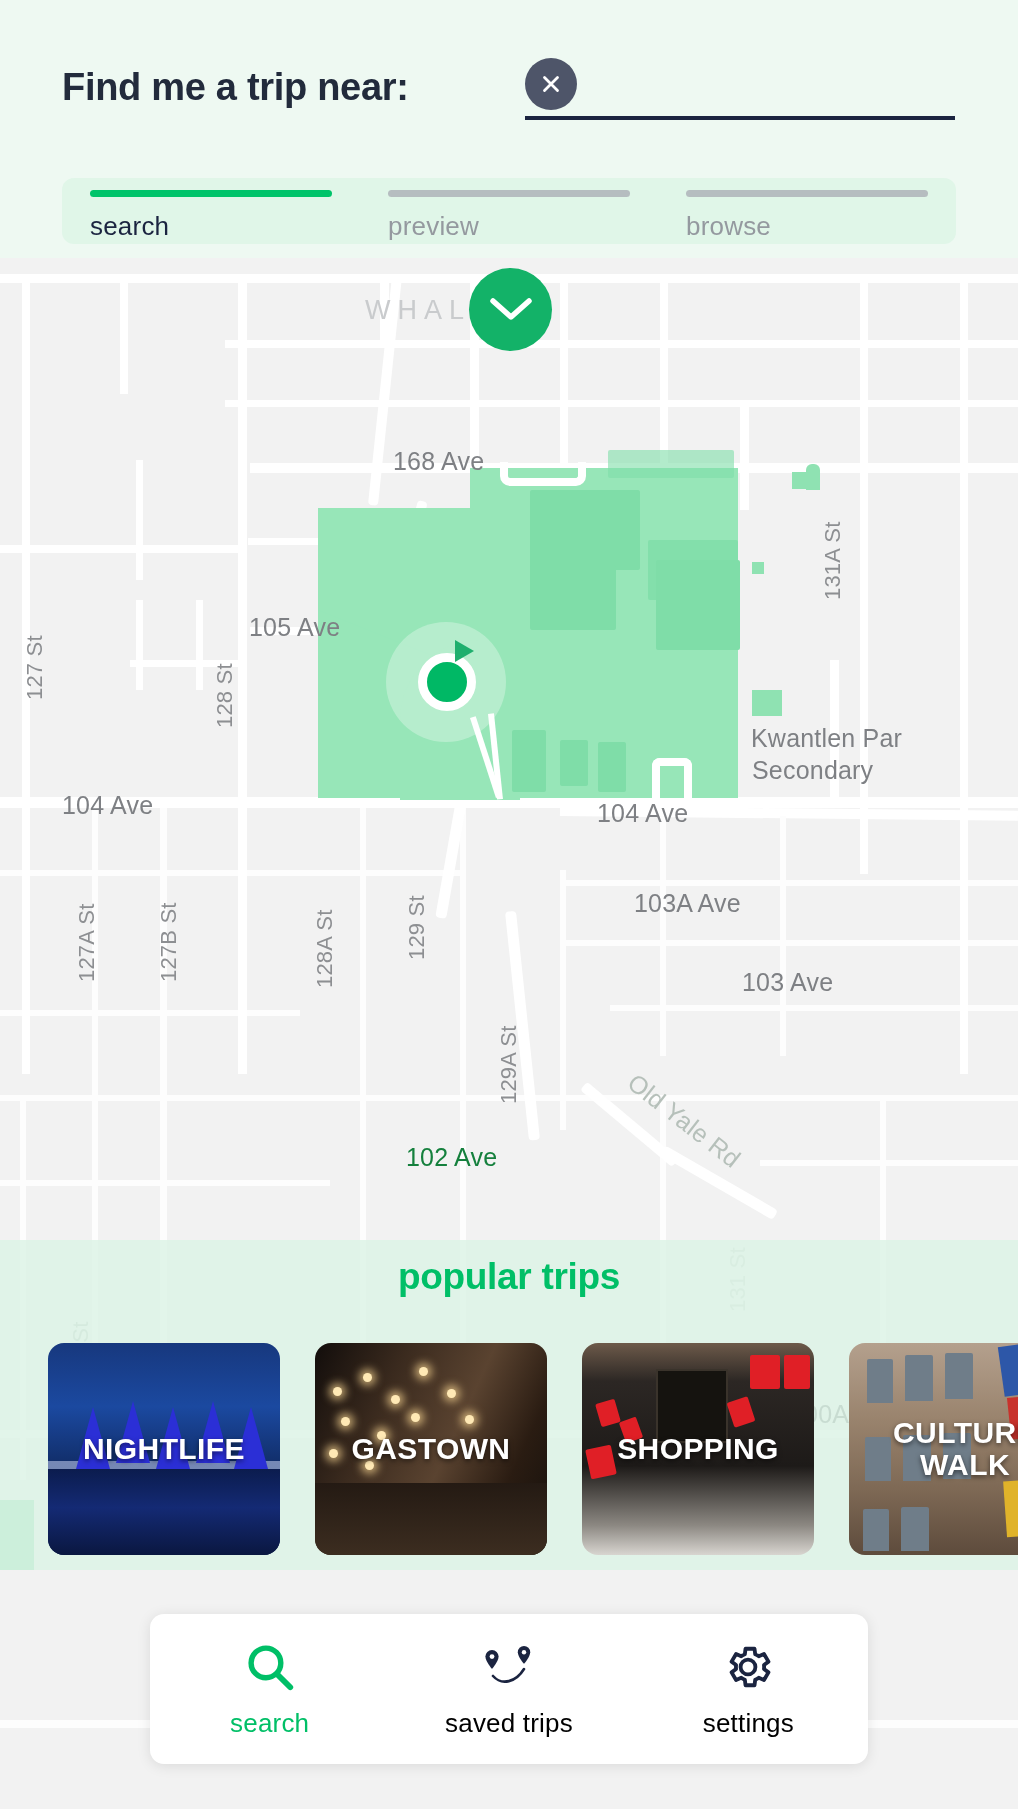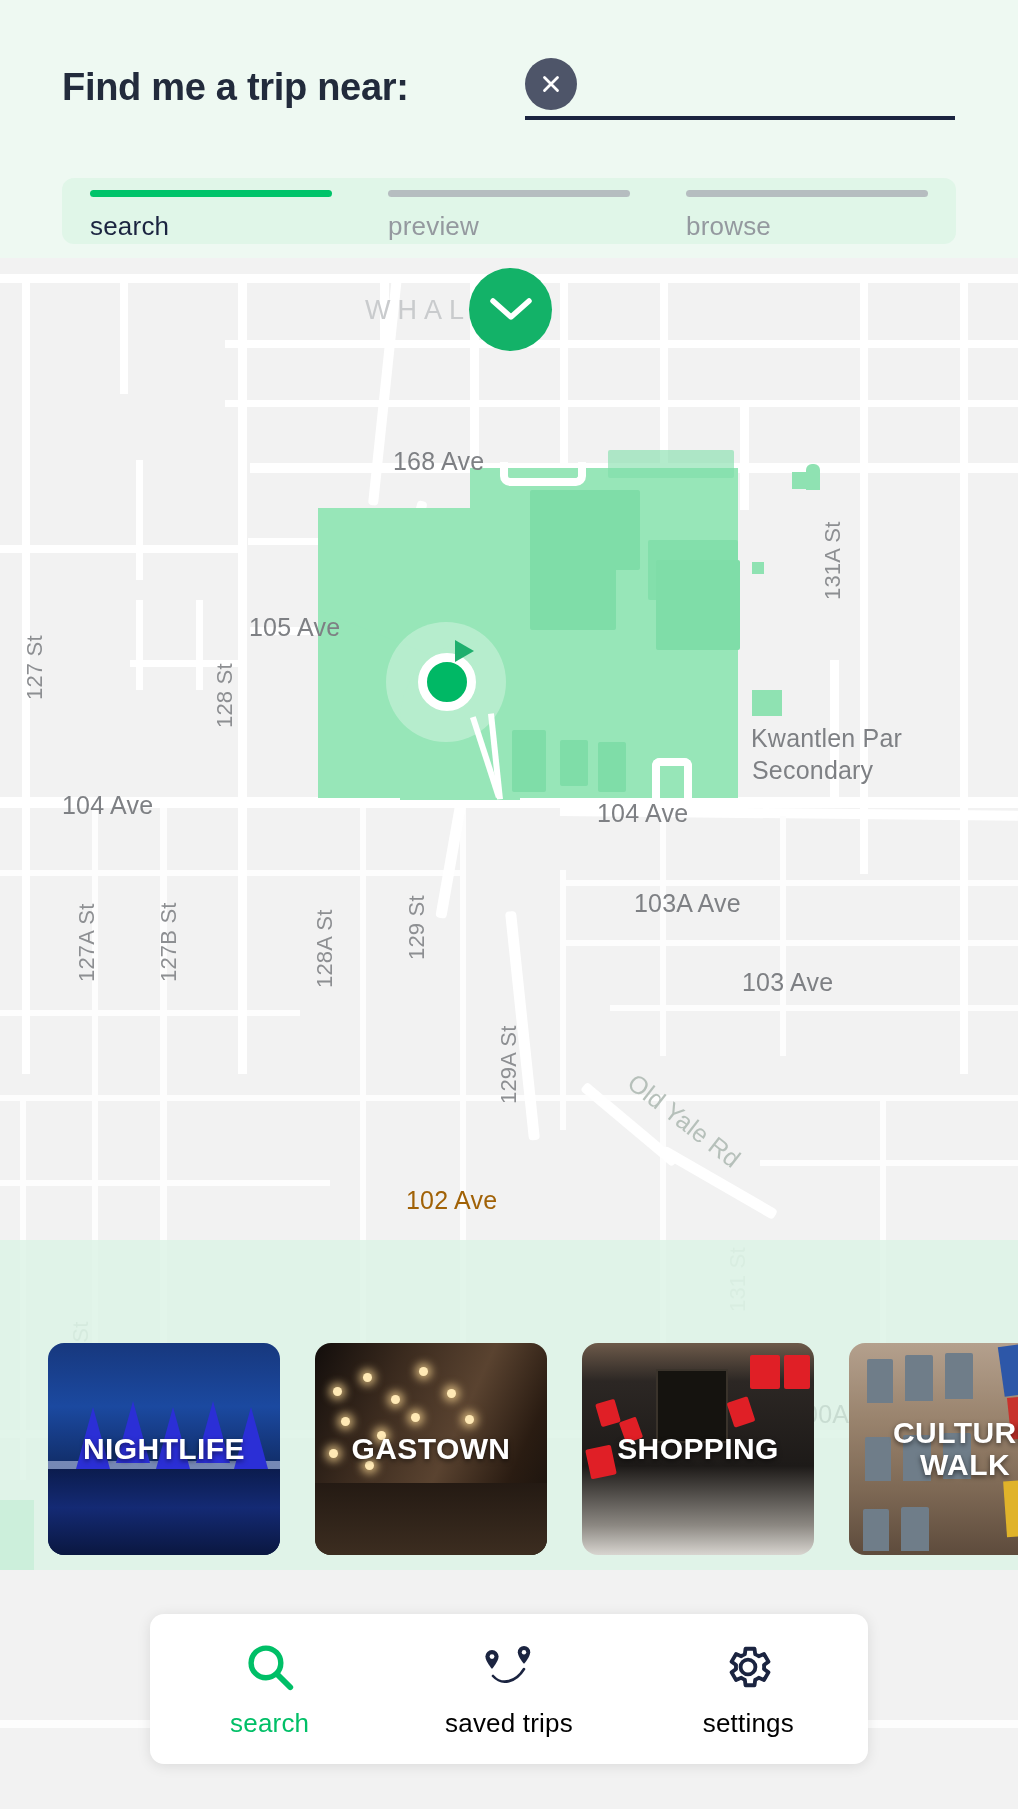--- a/index.html
+++ b/index.html
@@ -274,21 +274,21 @@
     <div class="loc-dot" style="left:418px;top:653px;"></div>
     <div class="loc-arrow" style="left:455px;top:640px;transform:rotate(180deg);"></div>
 
     <div class="maplabel whalley" style="left:365px;top:295px;">WHALLEY</div>
     <div class="maplabel big" style="left:393px;top:447px;">168 Ave</div>
     <div class="maplabel big" style="left:249px;top:613px;">105 Ave</div>
     <div class="maplabel big" style="left:62px;top:791px;">104 Ave</div>
     <div class="maplabel big" style="left:597px;top:799px;">104 Ave</div>
     <div class="maplabel big" style="left:634px;top:889px;">103A Ave</div>
     <div class="maplabel big" style="left:742px;top:968px;">103 Ave</div>
-    <div class="maplabel big" style="left:406px;top:1186px;color:#a16207;">102 Ave</div>
+    <div class="maplabel big" style="left:406px;top:1143px;color:#15803d;">102 Ave</div>
     <div class="maplabel big" style="left:790px;top:1400px;">100A Ave</div>
     <div class="maplabel big" style="left:751px;top:724px;">Kwantlen Par</div>
     <div class="maplabel big" style="left:752px;top:756px;">Secondary</div>
 
     <div class="maplabel vert" style="left:22px;top:700px;">127 St</div>
     <div class="maplabel vert" style="left:212px;top:728px;">128 St</div>
     <div class="maplabel vert" style="left:74px;top:982px;">127A St</div>
     <div class="maplabel vert" style="left:156px;top:982px;">127B St</div>
     <div class="maplabel vert" style="left:312px;top:988px;">128A St</div>
     <div class="maplabel vert" style="left:404px;top:960px;">129 St</div>
@@ -333,20 +333,21 @@
 
   <div class="chev-btn">
     <span>
       <svg width="46" height="30" viewBox="0 0 46 30" aria-hidden="true">
         <path d="M5 8 L23 24 L41 8" stroke="#ffffff" stroke-width="5.5" fill="none" stroke-linecap="round" stroke-linejoin="round"></path>
       </svg>
     </span>
   </div>
 
   <div class="trips-panel"></div>
+  <div class="trips-title">popular trips</div>
 
   <div class="cards">
 
     <div class="card">
       <div class="shot shot-nightlife">
         <div class="pier"></div>
         <div class="water"></div>
         <div class="sail" style="left:28px;"></div>
         <div class="sail" style="left:68px;bottom:92px;"></div>
         <div class="sail" style="left:108px;"></div>

